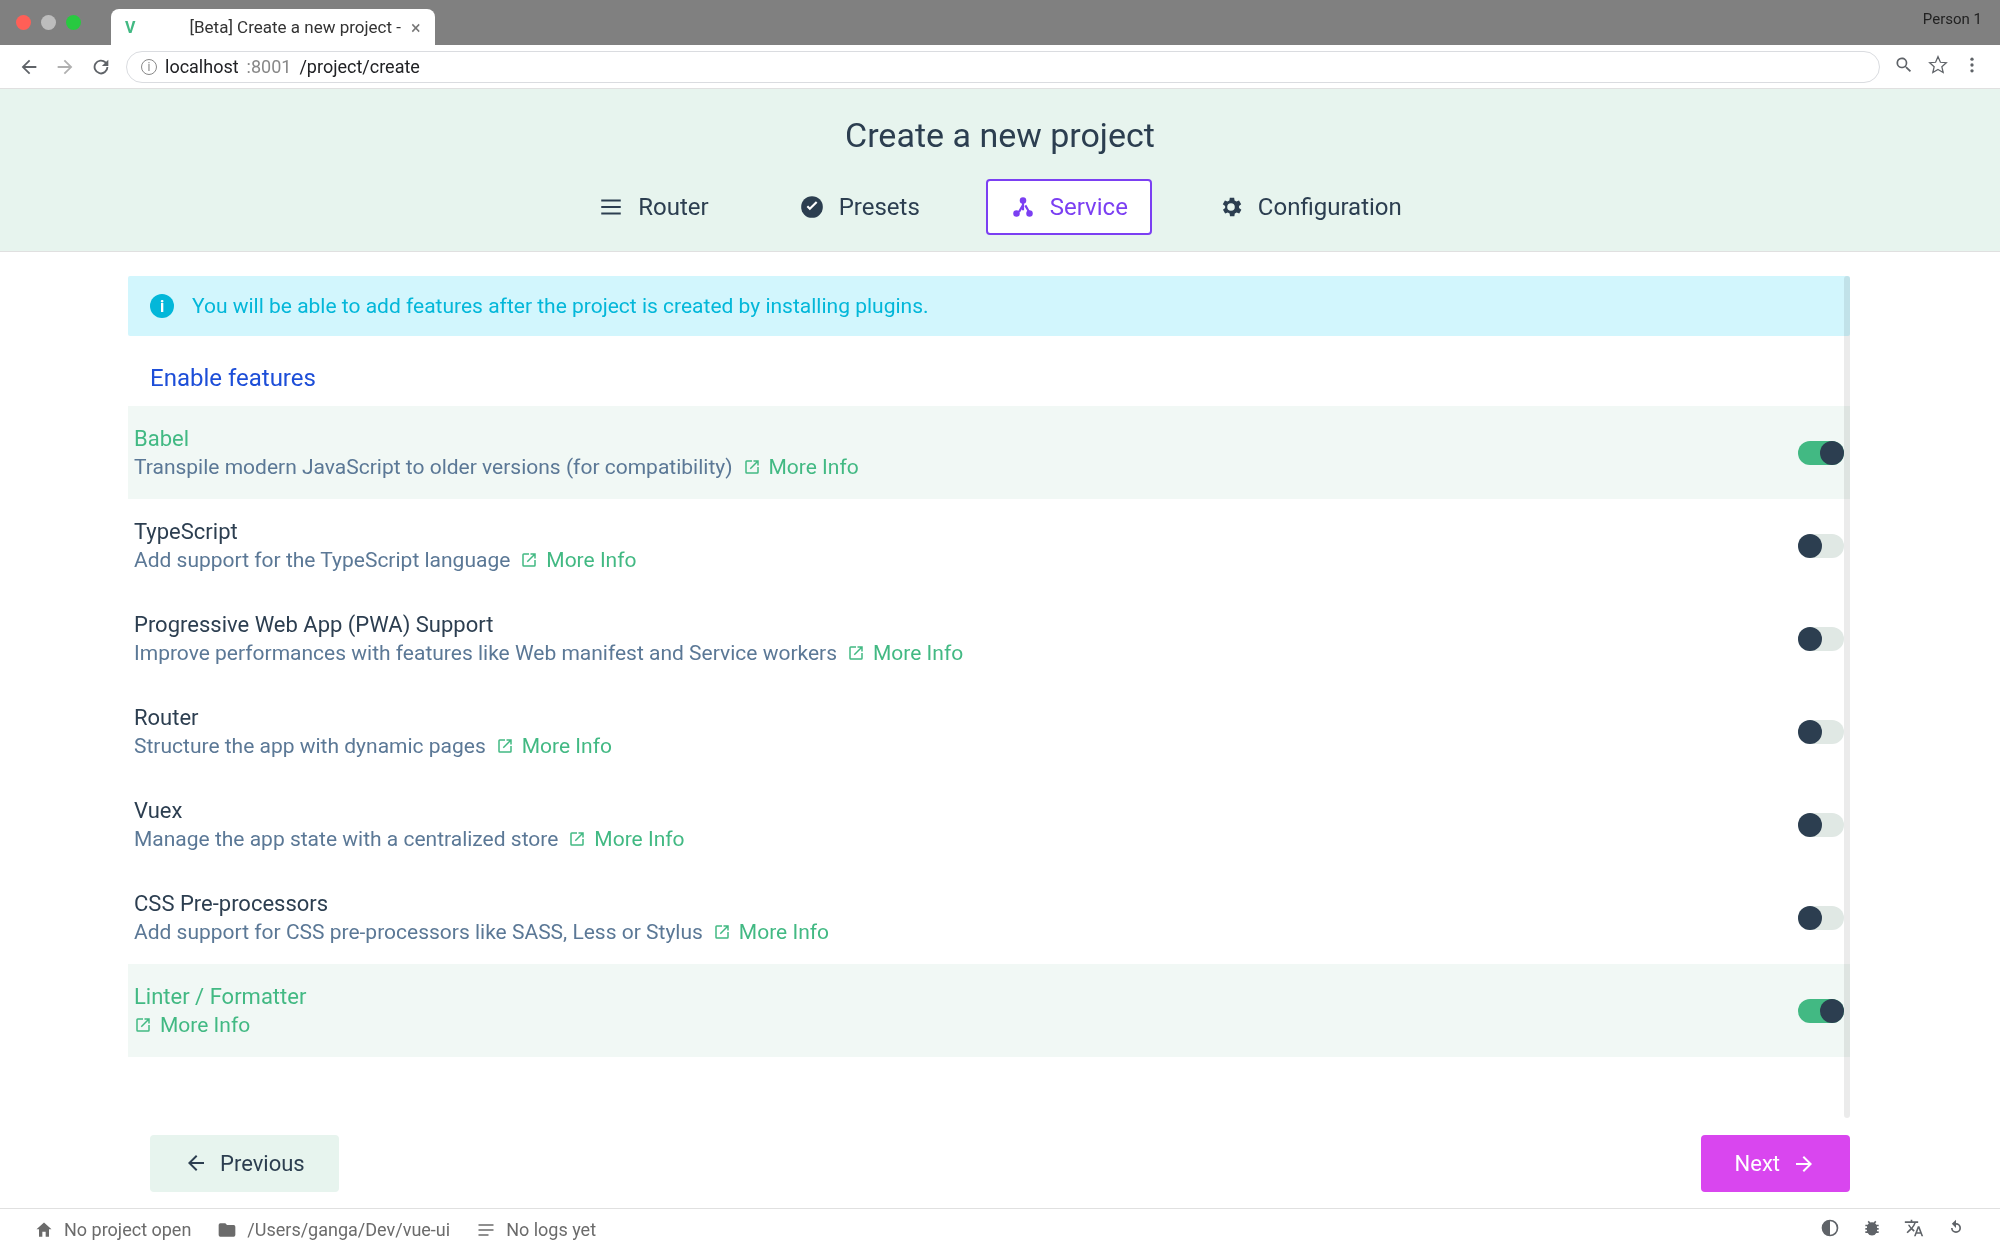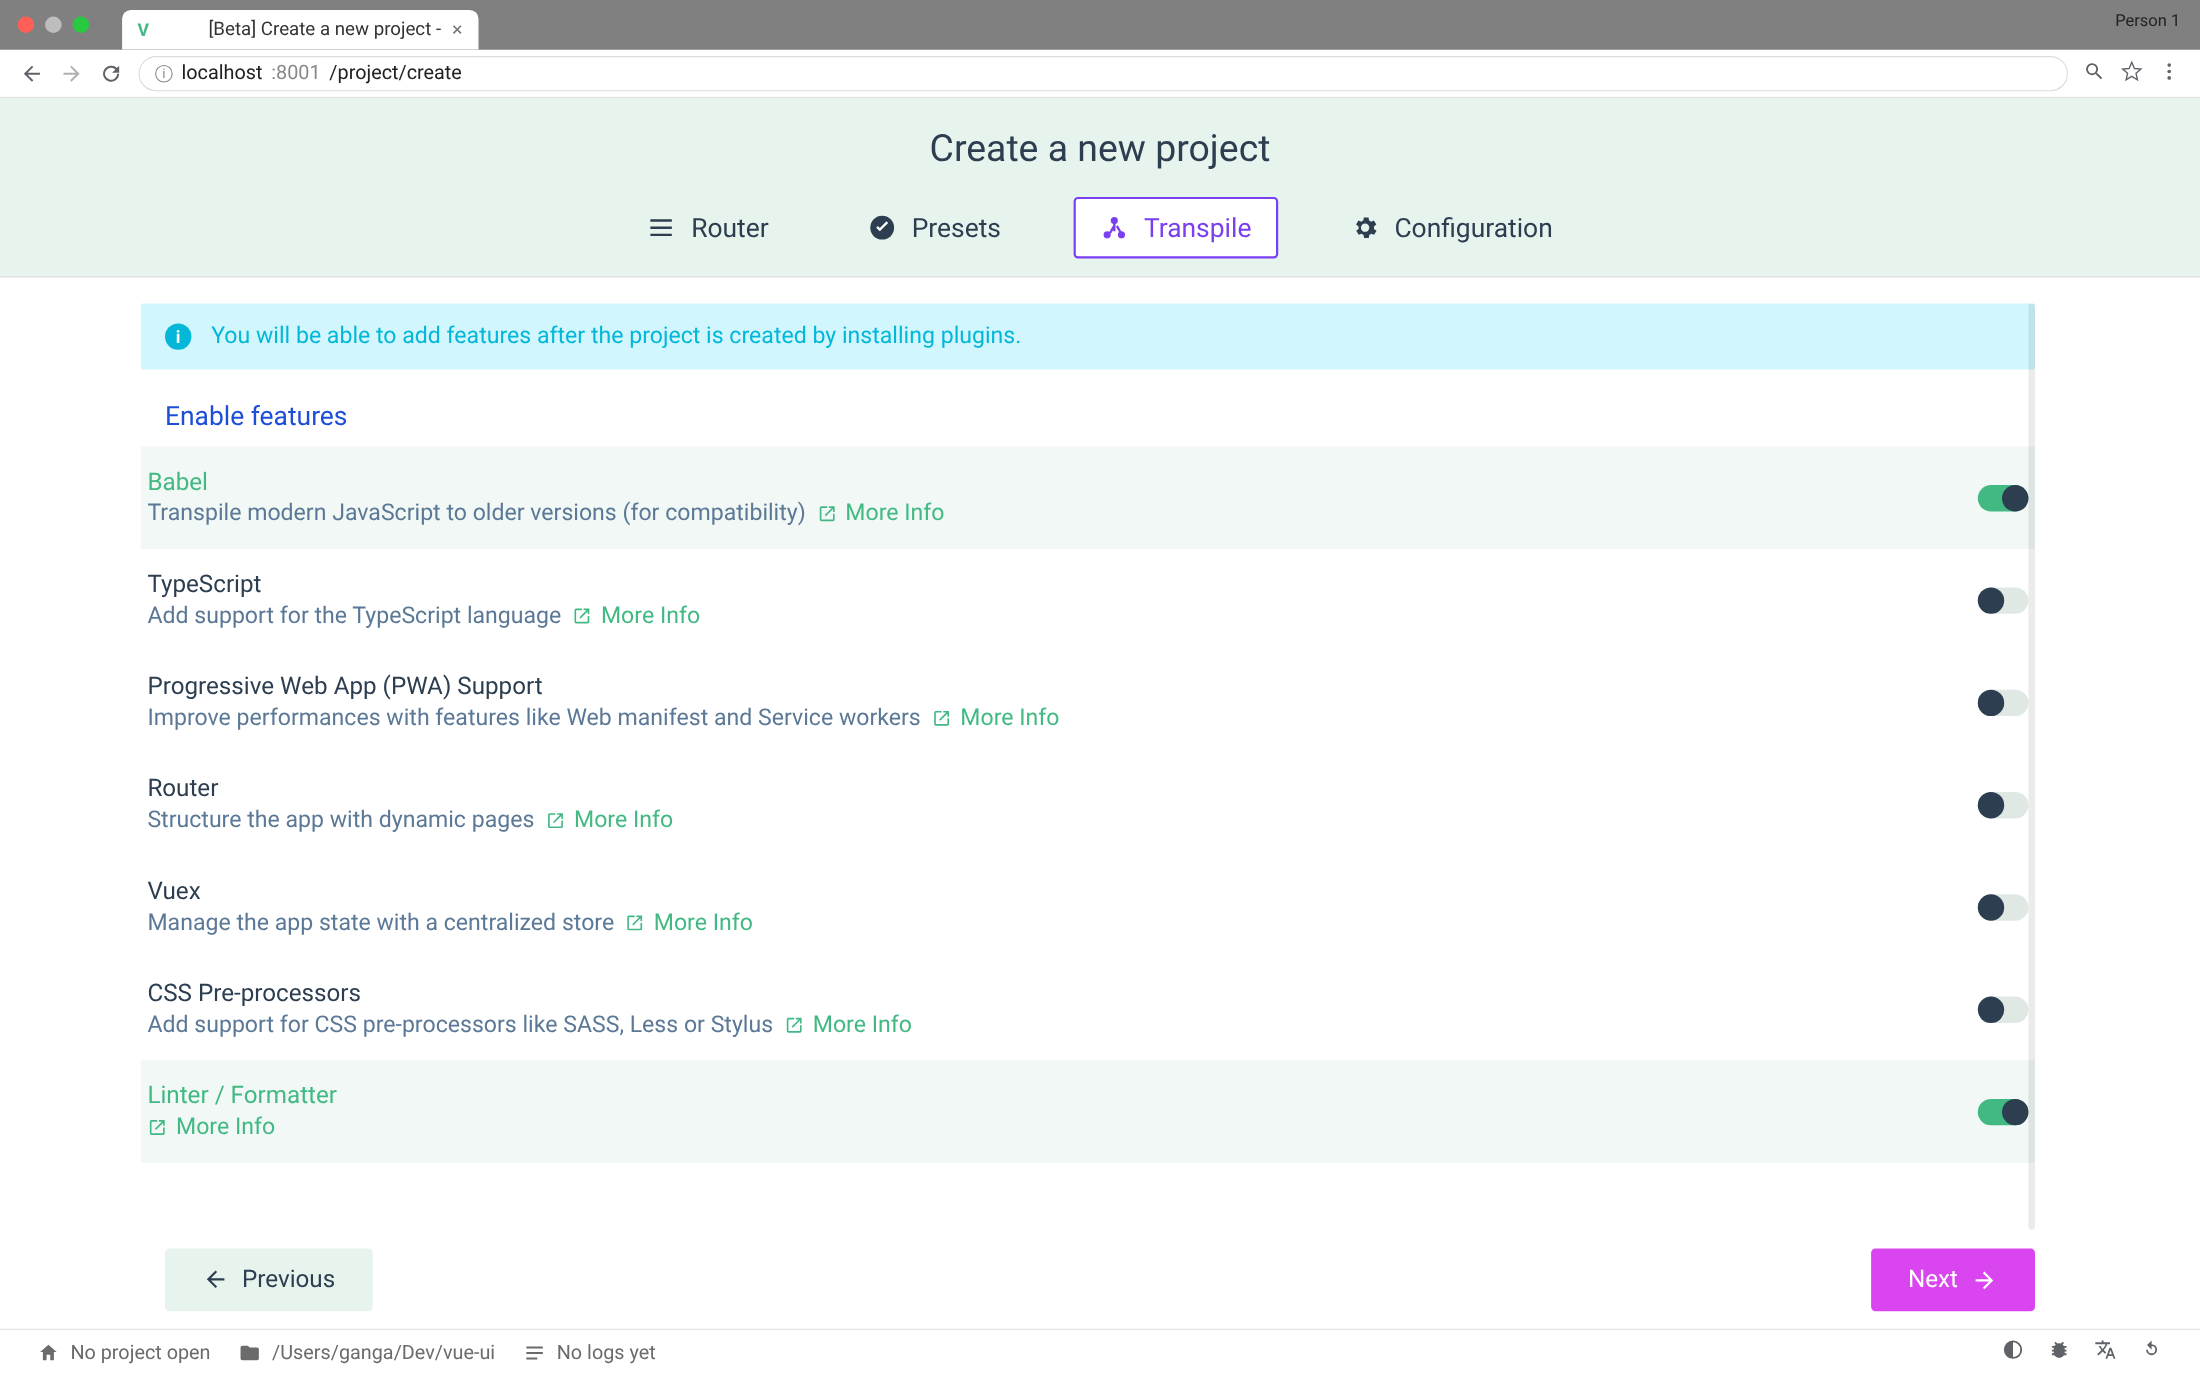--- a/index.html
+++ b/index.html
@@ -131,21 +131,21 @@
         </svg>
       <span>Presets</span>
     </div>
     <div class="step active">
       <svg viewBox="0 0 24 24" fill="#7b3ff2">
           <circle cx="12" cy="6" r="3"></circle>
           <circle cx="6" cy="18" r="3"></circle>
           <circle cx="18" cy="18" r="3"></circle>
           <path d="M11 8h2v7h-2zM7.5 16l4-7 1.7 1-4 7zM15 10l4 7-1.7 1-4-7z"></path>
         </svg>
-      <span>Transpile</span>
+      <span>Service</span>
     </div>
     <div class="step">
       <svg viewBox="0 0 24 24">
           <path d="M19.4 13a7.5 7.5 0 0 0 0-2l2-1.6-2-3.4-2.4 1a7.3 7.3 0 0 0-1.7-1l-.4-2.6h-4l-.4 2.6a7.3 7.3 0 0 0-1.7 1l-2.4-1-2 3.4L6.6 11a7.5 7.5 0 0 0 0 2l-2 1.6 2 3.4 2.4-1a7.3 7.3 0 0 0 1.7 1l.4 2.6h4l.4-2.6a7.3 7.3 0 0 0 1.7-1l2.4 1 2-3.4zM12 15.5A3.5 3.5 0 1 1 15.5 12 3.5 3.5 0 0 1 12 15.5z"></path>
         </svg>
       <span>Configuration</span>
     </div>
   </div>
 </div>
 

